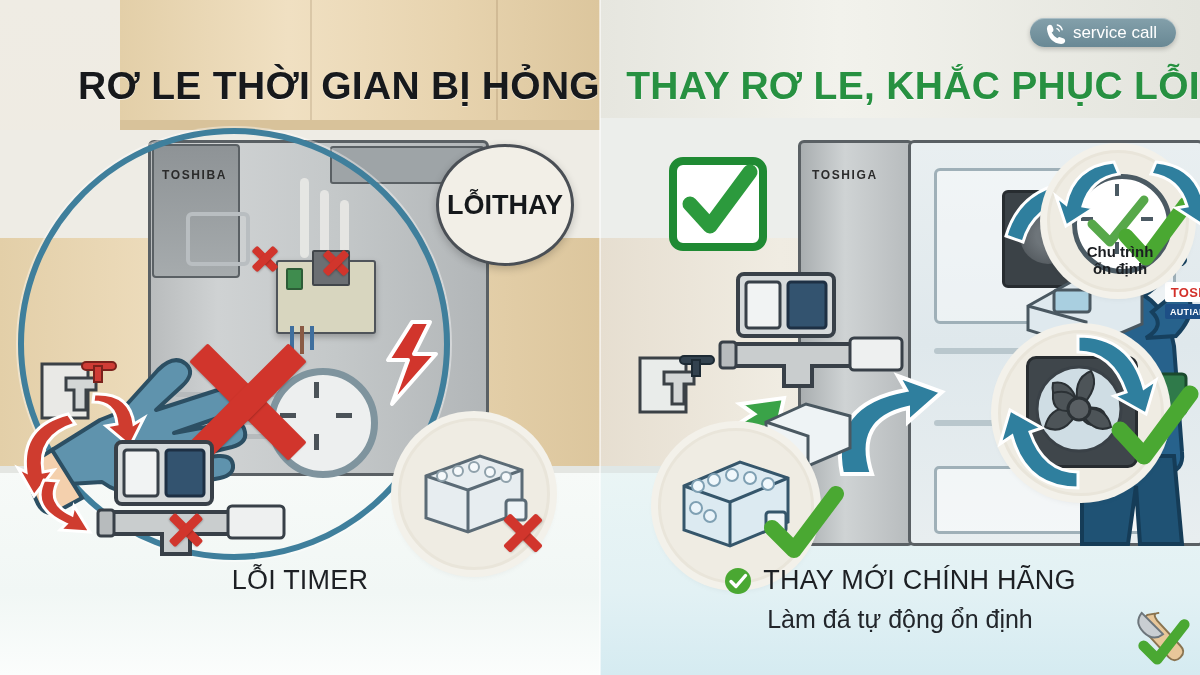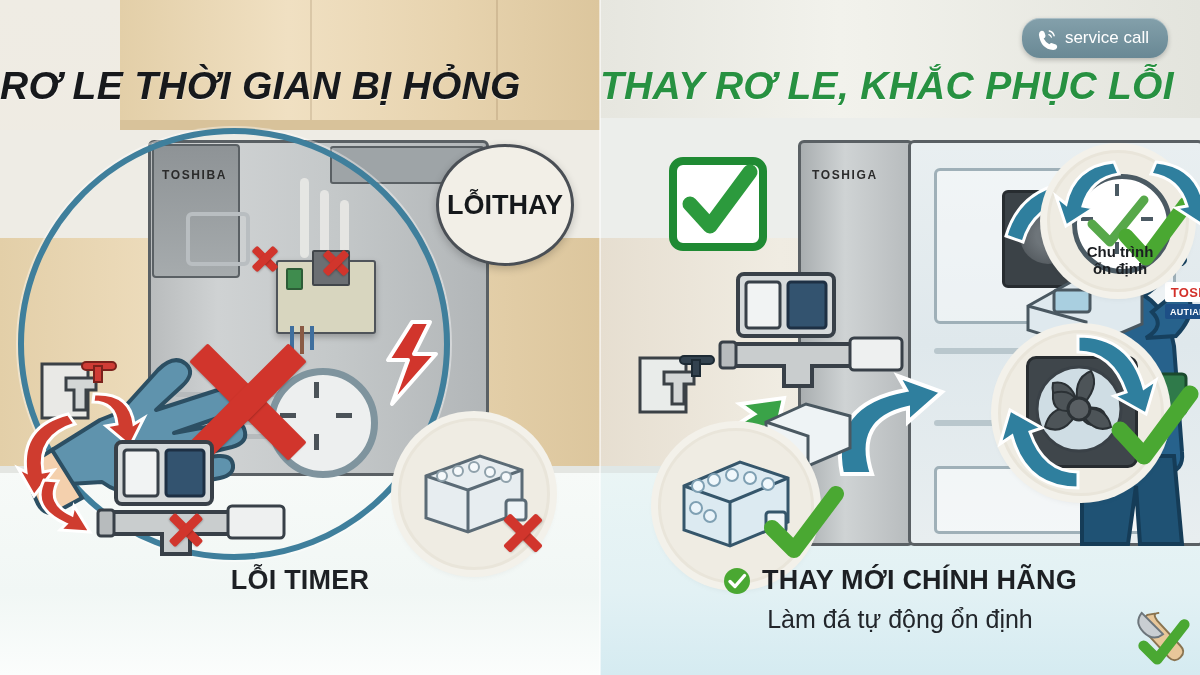--- a/index.html
+++ b/index.html
@@ -13,34 +13,34 @@
   .divider{position:absolute;left:599px;top:0;width:2px;height:675px;background:rgba(255,255,255,.55);z-index:60;}
 
   
   .cab{position:absolute;background:linear-gradient(90deg,#e3cfa8,#f0e0c2 35%,#e7d3ae 70%,#dcc69d);}
   .cab.cool{background:linear-gradient(90deg,#dfdfd8,#ececE6 35%,#e2e2da 70%,#d8d8d0);}
   .cabline{position:absolute;background:rgba(120,96,60,.18);}
   .wallband{position:absolute;left:0;width:600px;background:#efeee8;}
   .counter{position:absolute;left:0;width:600px;}
 
   
-  .title{position:absolute;left:0;width:600px;text-align:left;font-weight:bold;letter-spacing:.3px;
-         font-size:39px;line-height:1;white-space:nowrap;z-index:40;font-style:italic;}
+  .title{position:absolute;left:0;width:600px;text-align:right;font-weight:bold;letter-spacing:.3px;
+         font-size:39px;line-height:1;white-space:nowrap;z-index:40;}
   .title.l{top:66px;color:#17191c;text-shadow:0 1px 0 rgba(255,255,255,.6);}
   .title.r{top:66px;color:#279141;text-shadow:0 1px 1px rgba(255,255,255,.75);}
 
   
-  .svc{position:absolute;right:32px;top:18px;height:40px;padding:0 19px 0 15px;border-radius:18px;
+  .svc{position:absolute;right:24px;top:18px;height:29px;padding:0 19px 0 15px;border-radius:18px;
        display:flex;align-items:center;gap:9px;color:#fff;font-size:17px;z-index:70;
        background:linear-gradient(180deg,rgba(123,154,166,.92),rgba(94,128,142,.92));
        box-shadow:0 2px 5px rgba(0,0,0,.22), inset 0 1px 0 rgba(255,255,255,.33);}
 
   
   .cap{position:absolute;left:0;width:600px;text-align:center;z-index:45;}
-  .cap .c1{font-size:27px;font-weight:bold;color:#1d2024;letter-spacing:.2px;white-space:nowrap;}
+  .cap .c1{font-size:27px;font-weight:normal;color:#1d2024;letter-spacing:.2px;white-space:nowrap;}
   .cap .c2{font-size:25px;color:#22262b;margin-top:6px;white-space:nowrap;}
   .cap.right .c1{display:inline-flex;align-items:center;gap:11px;justify-content:center;}
 
   
   .fridge{position:absolute;border-radius:6px;}
   .magcircle{position:absolute;border-radius:50%;}
   .redx{position:absolute;}
   .redx i{position:absolute;left:50%;top:50%;background:#d1352c;border-radius:2px;
           box-shadow:0 1px 2px rgba(0,0,0,.22);}
   .redx i.a{transform:translate(-50%,-50%) rotate(45deg);}

